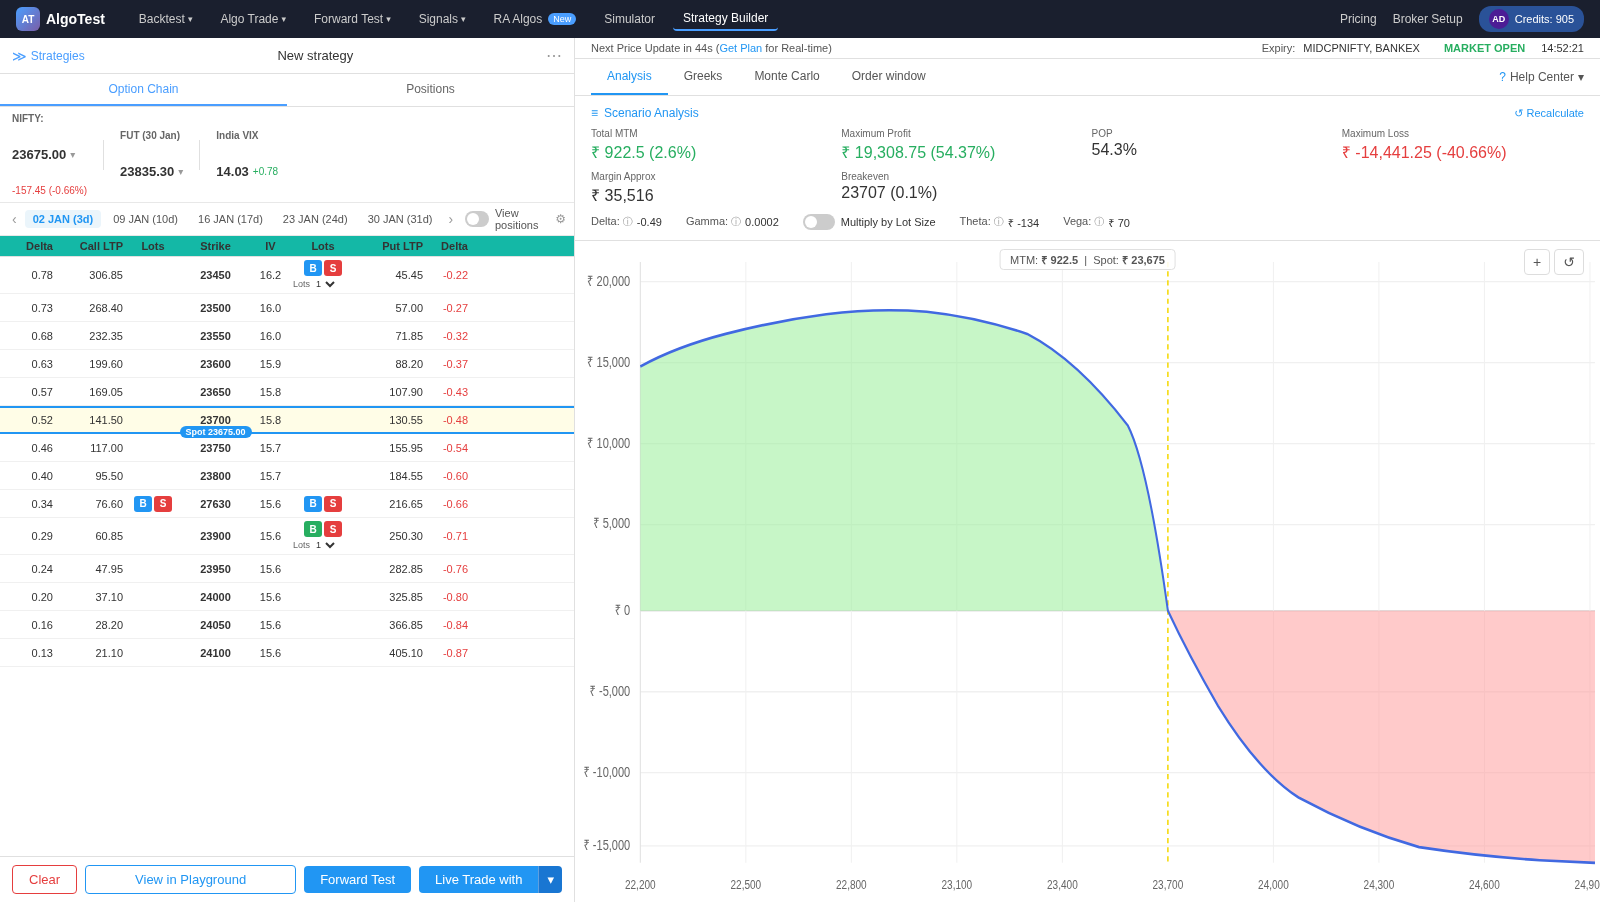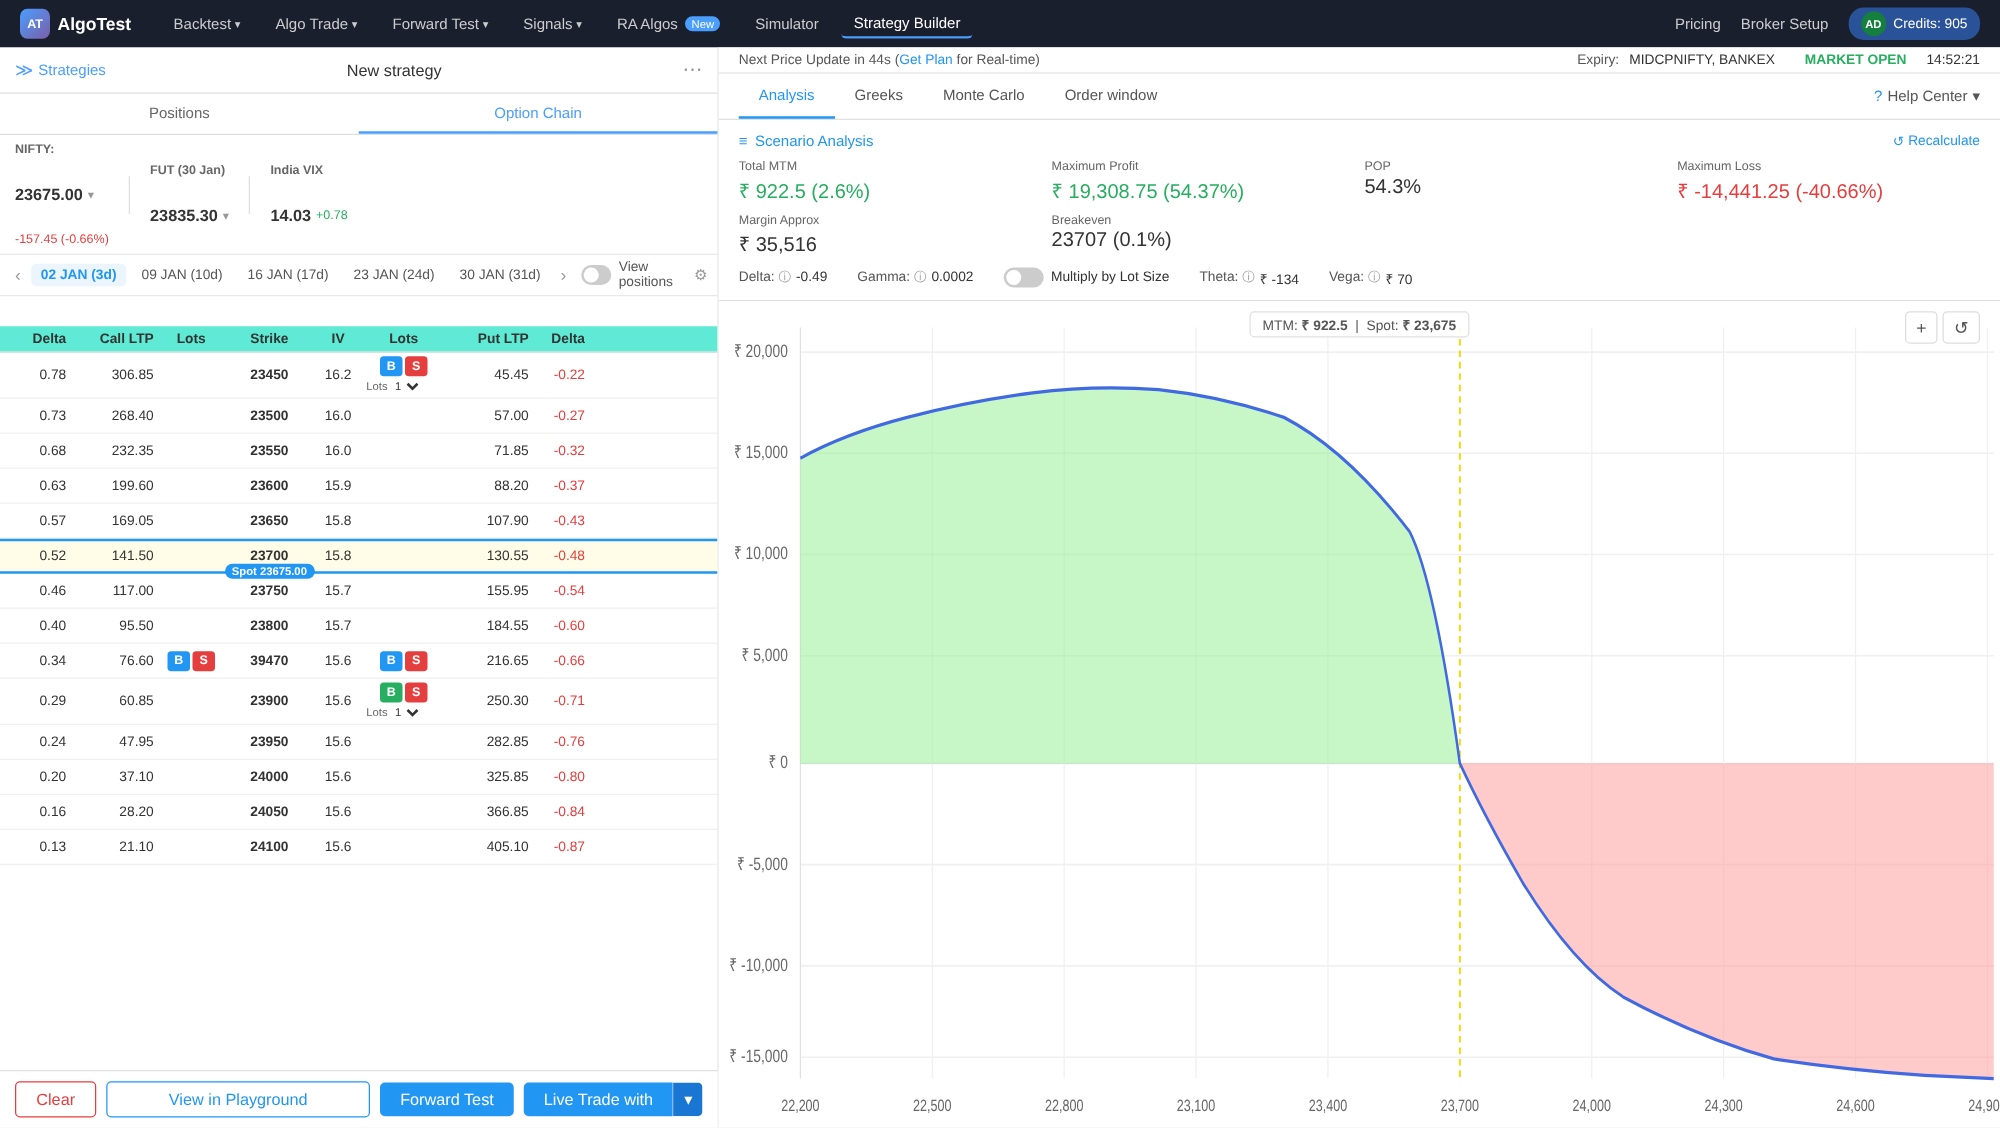--- a/index.html
+++ b/index.html
@@ -11,21 +11,21 @@
     .logo-icon { width: 24px; height: 24px; background: linear-gradient(135deg, #4a9eff, #7b5ea7); border-radius: 6px; display: flex; align-items: center; justify-content: center; color: white; font-size: 10px; font-weight: bold; }
     .nav-item { color: #ccc; font-size: 12px; padding: 4px 10px; cursor: pointer; display: flex; align-items: center; gap: 3px; border-radius: 4px; }
     .nav-item.active { color: #fff; border-bottom: 2px solid #4a9eff; }
     .nav-item .chevron { font-size: 9px; }
     .nav-badge { background: #4a9eff; color: #fff; font-size: 9px; padding: 1px 5px; border-radius: 10px; margin-left: 3px; }
     .nav-spacer { flex: 1; }
     .nav-right { display: flex; align-items: center; gap: 16px; color: #ccc; font-size: 12px; }
     .nav-right .pricing { color: #ccc; cursor: pointer; }
     .nav-right .broker { color: #ccc; cursor: pointer; }
     .credits-badge { background: #2a5298; color: #fff; padding: 3px 10px; border-radius: 12px; font-size: 11px; display: flex; align-items: center; gap: 6px; }
-    .credits-avatar { background: #15803d; border-radius: 50%; width: 20px; height: 20px; display: flex; align-items: center; justify-content: center; font-size: 9px; font-weight: bold; }
+    .credits-avatar { background: #4c1d95; border-radius: 50%; width: 20px; height: 20px; display: flex; align-items: center; justify-content: center; font-size: 9px; font-weight: bold; }
 
     
     .main-layout { display: flex; height: calc(902px - 38px); }
 
     
     .left-panel { width: 575px; background: #fff; border-right: 1px solid #e0e0e0; display: flex; flex-direction: column; }
 
     
     .left-header { padding: 8px 12px; border-bottom: 1px solid #e0e0e0; display: flex; align-items: center; justify-content: space-between; }
     .strategies-link { color: #4a9eff; font-size: 12px; display: flex; align-items: center; gap: 4px; cursor: pointer; }
@@ -55,21 +55,21 @@
     .date-chip.active { background: #ebf5fb; color: #2196F3; font-weight: 600; }
     .date-spacer { flex: 1; }
     .toggle-container { display: flex; align-items: center; gap: 6px; }
     .toggle { width: 32px; height: 16px; background: #ccc; border-radius: 8px; position: relative; cursor: pointer; }
     .toggle-knob { width: 12px; height: 12px; background: #fff; border-radius: 50%; position: absolute; top: 2px; left: 2px; }
     .view-positions { font-size: 11px; color: #555; cursor: pointer; }
     .settings-icon { color: #999; cursor: pointer; margin-left: 4px; }
 
     
     .option-table { flex: 1; overflow-y: auto; }
-    .table-header { display: grid; grid-template-columns: 45px 70px 60px 65px 45px 60px 70px 45px; padding: 4px 8px; background: #5eead4; border-bottom: 1px solid #e0e0e0; font-size: 10px; font-weight: 600; color: #666; position: sticky; top: 0; z-index: 1; margin-top: 24px; }
+    .table-header { display: grid; grid-template-columns: 45px 70px 60px 65px 45px 60px 70px 45px; padding: 4px 8px; background: #14b8a6; border-bottom: 1px solid #e0e0e0; font-size: 10px; font-weight: 600; color: #666; position: sticky; top: 0; z-index: 1; }
     .table-row { display: grid; grid-template-columns: 45px 70px 60px 65px 45px 60px 70px 45px; padding: 3px 8px; border-bottom: 1px solid #f0f0f0; align-items: center; min-height: 28px; }
     .table-row.atm { background: #fff9e6; }
     .cell { font-size: 11px; color: #333; text-align: right; }
     .cell.center { text-align: center; }
     .cell.strike { font-weight: 600; text-align: center; position: relative; }
     .cell.red { color: #e53e3e; }
     .spot-label { position: absolute; bottom: -12px; left: 50%; transform: translateX(-50%); background: #2196F3; color: #fff; font-size: 9px; padding: 1px 6px; border-radius: 8px; white-space: nowrap; z-index: 2; }
 
     .btn-group { display: flex; gap: 2px; align-items: center; justify-content: center; }
     .btn-b { background: #2196F3; color: #fff; border: none; border-radius: 3px; width: 18px; height: 16px; font-size: 10px; cursor: pointer; font-weight: 600; }
@@ -184,22 +184,22 @@
     <div class="left-header">
       <div class="strategies-link">
         <span style="font-size:14px;">≫</span>
         <span>Strategies</span>
       </div>
       <div class="strategy-title">New strategy</div>
       <div class="more-icon">⋯</div>
     </div>
 
     <div class="left-tabs">
+      <div class="left-tab active">Option Chain</div>
       <div class="left-tab">Positions</div>
-      <div class="left-tab active">Option Chain</div>
     </div>
 
     <div class="index-row">
       <div class="index-item">
         <span class="index-label">NIFTY:</span>
         <div class="index-select">
           <span class="index-value">23675.00</span>
           <span class="select-arrow">▾</span>
         </div>
         <span class="index-change">-157.45 (-0.66%)</span>
@@ -354,21 +354,21 @@
 
       <div class="table-row">
         <div class="cell">0.34</div>
         <div class="cell">76.60</div>
         <div class="cell center">
           <div class="btn-group">
             <button class="btn-b">B</button>
             <button class="btn-s">S</button>
           </div>
         </div>
-        <div class="cell strike center">39470</div>
+        <div class="cell strike center">27630</div>
         <div class="cell center">15.6</div>
         <div class="cell center">
           <div class="btn-group">
             <button class="btn-b">B</button>
             <button class="btn-s">S</button>
           </div>
         </div>
         <div class="cell">216.65</div>
         <div class="cell red">-0.66</div>
       </div>

